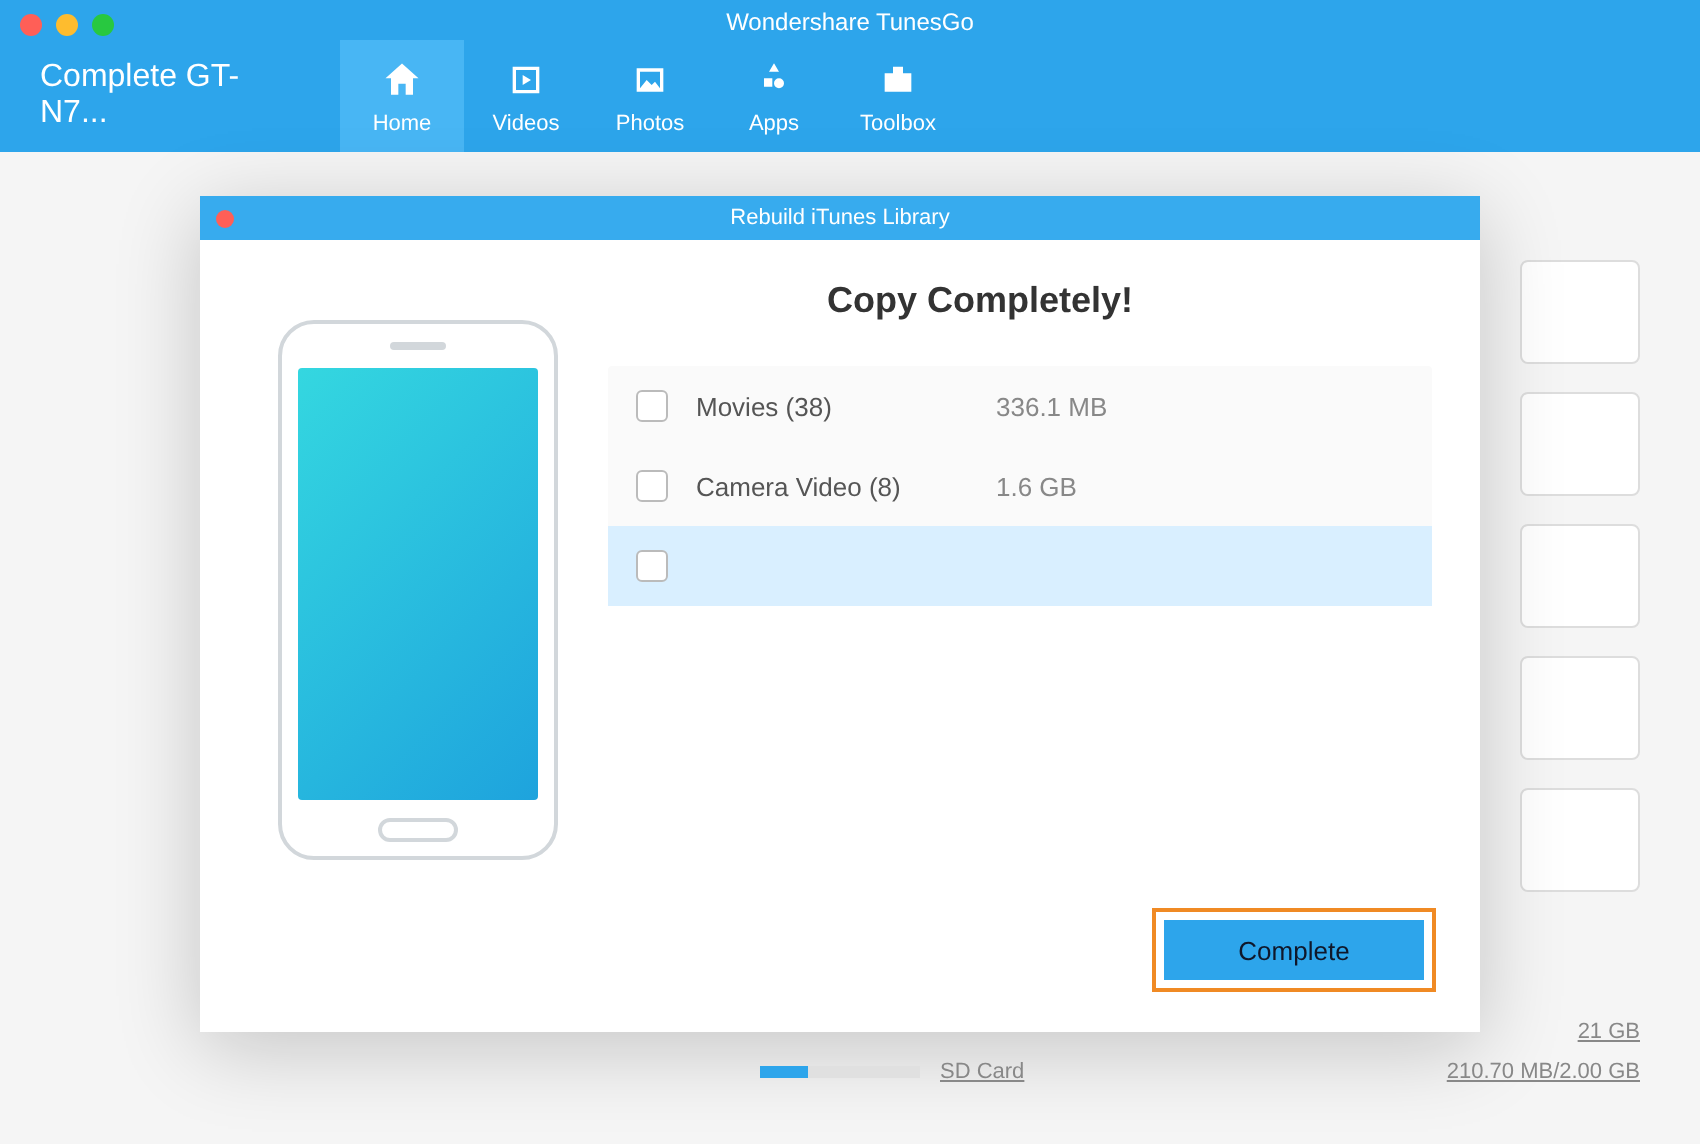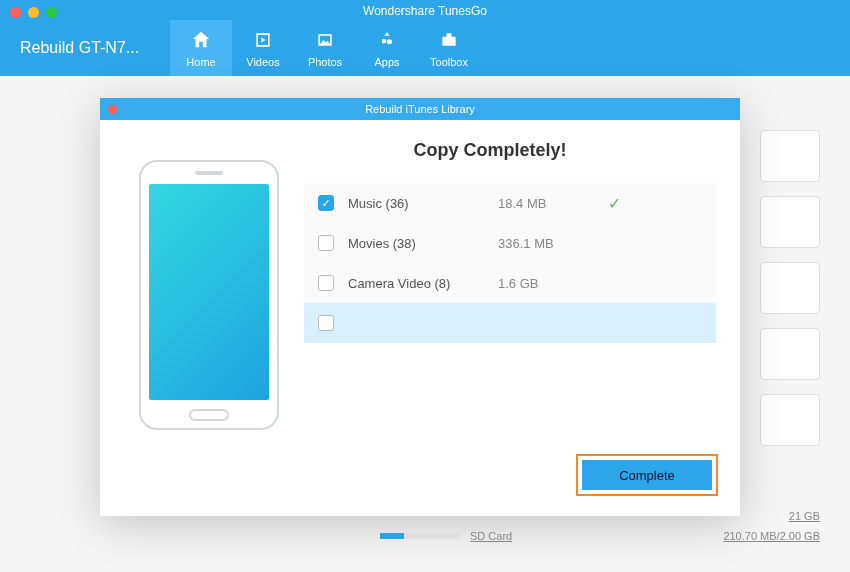--- a/index.html
+++ b/index.html
@@ -72,21 +72,21 @@
 
 <div class="traffic">
   <span class="tl-red"></span>
   <span class="tl-yellow"></span>
   <span class="tl-green"></span>
 </div>
 
 <div class="app-title">Wondershare TunesGo</div>
 
 <div class="topbar">
-  <div class="device-name">Rebuild GT-N7...</div>
+  <div class="device-name">Complete GT-N7...</div>
   <div class="navtabs">
     <div class="navtab active">
       <span class="icon">
           <svg viewBox="0 0 24 24" width="22" height="22">
             <path d="M12 3l9 8h-3v9h-4v-6h-4v6H6v-9H3z"></path>
           </svg>
         </span>
       <span>Home</span>
     </div>
     <div class="navtab">
@@ -144,26 +144,20 @@
       <div class="phone">
         <div class="phone-speaker"></div>
         <div class="phone-screen"></div>
         <div class="phone-home"></div>
       </div>
     </div>
     <div class="content">
       <div class="heading">Copy Completely!</div>
       <div class="rows">
         <div class="row">
-          <span class="cb checked"></span>
-          <span class="label">Music (36)</span>
-          <span class="size">18.4 MB</span>
-          <span class="status">✓</span>
-        </div>
-        <div class="row">
           <span class="cb"></span>
           <span class="label">Movies (38)</span>
           <span class="size">336.1 MB</span>
         </div>
         <div class="row">
           <span class="cb"></span>
           <span class="label">Camera Video (8)</span>
           <span class="size">1.6 GB</span>
         </div>
         <div class="row highlight">

